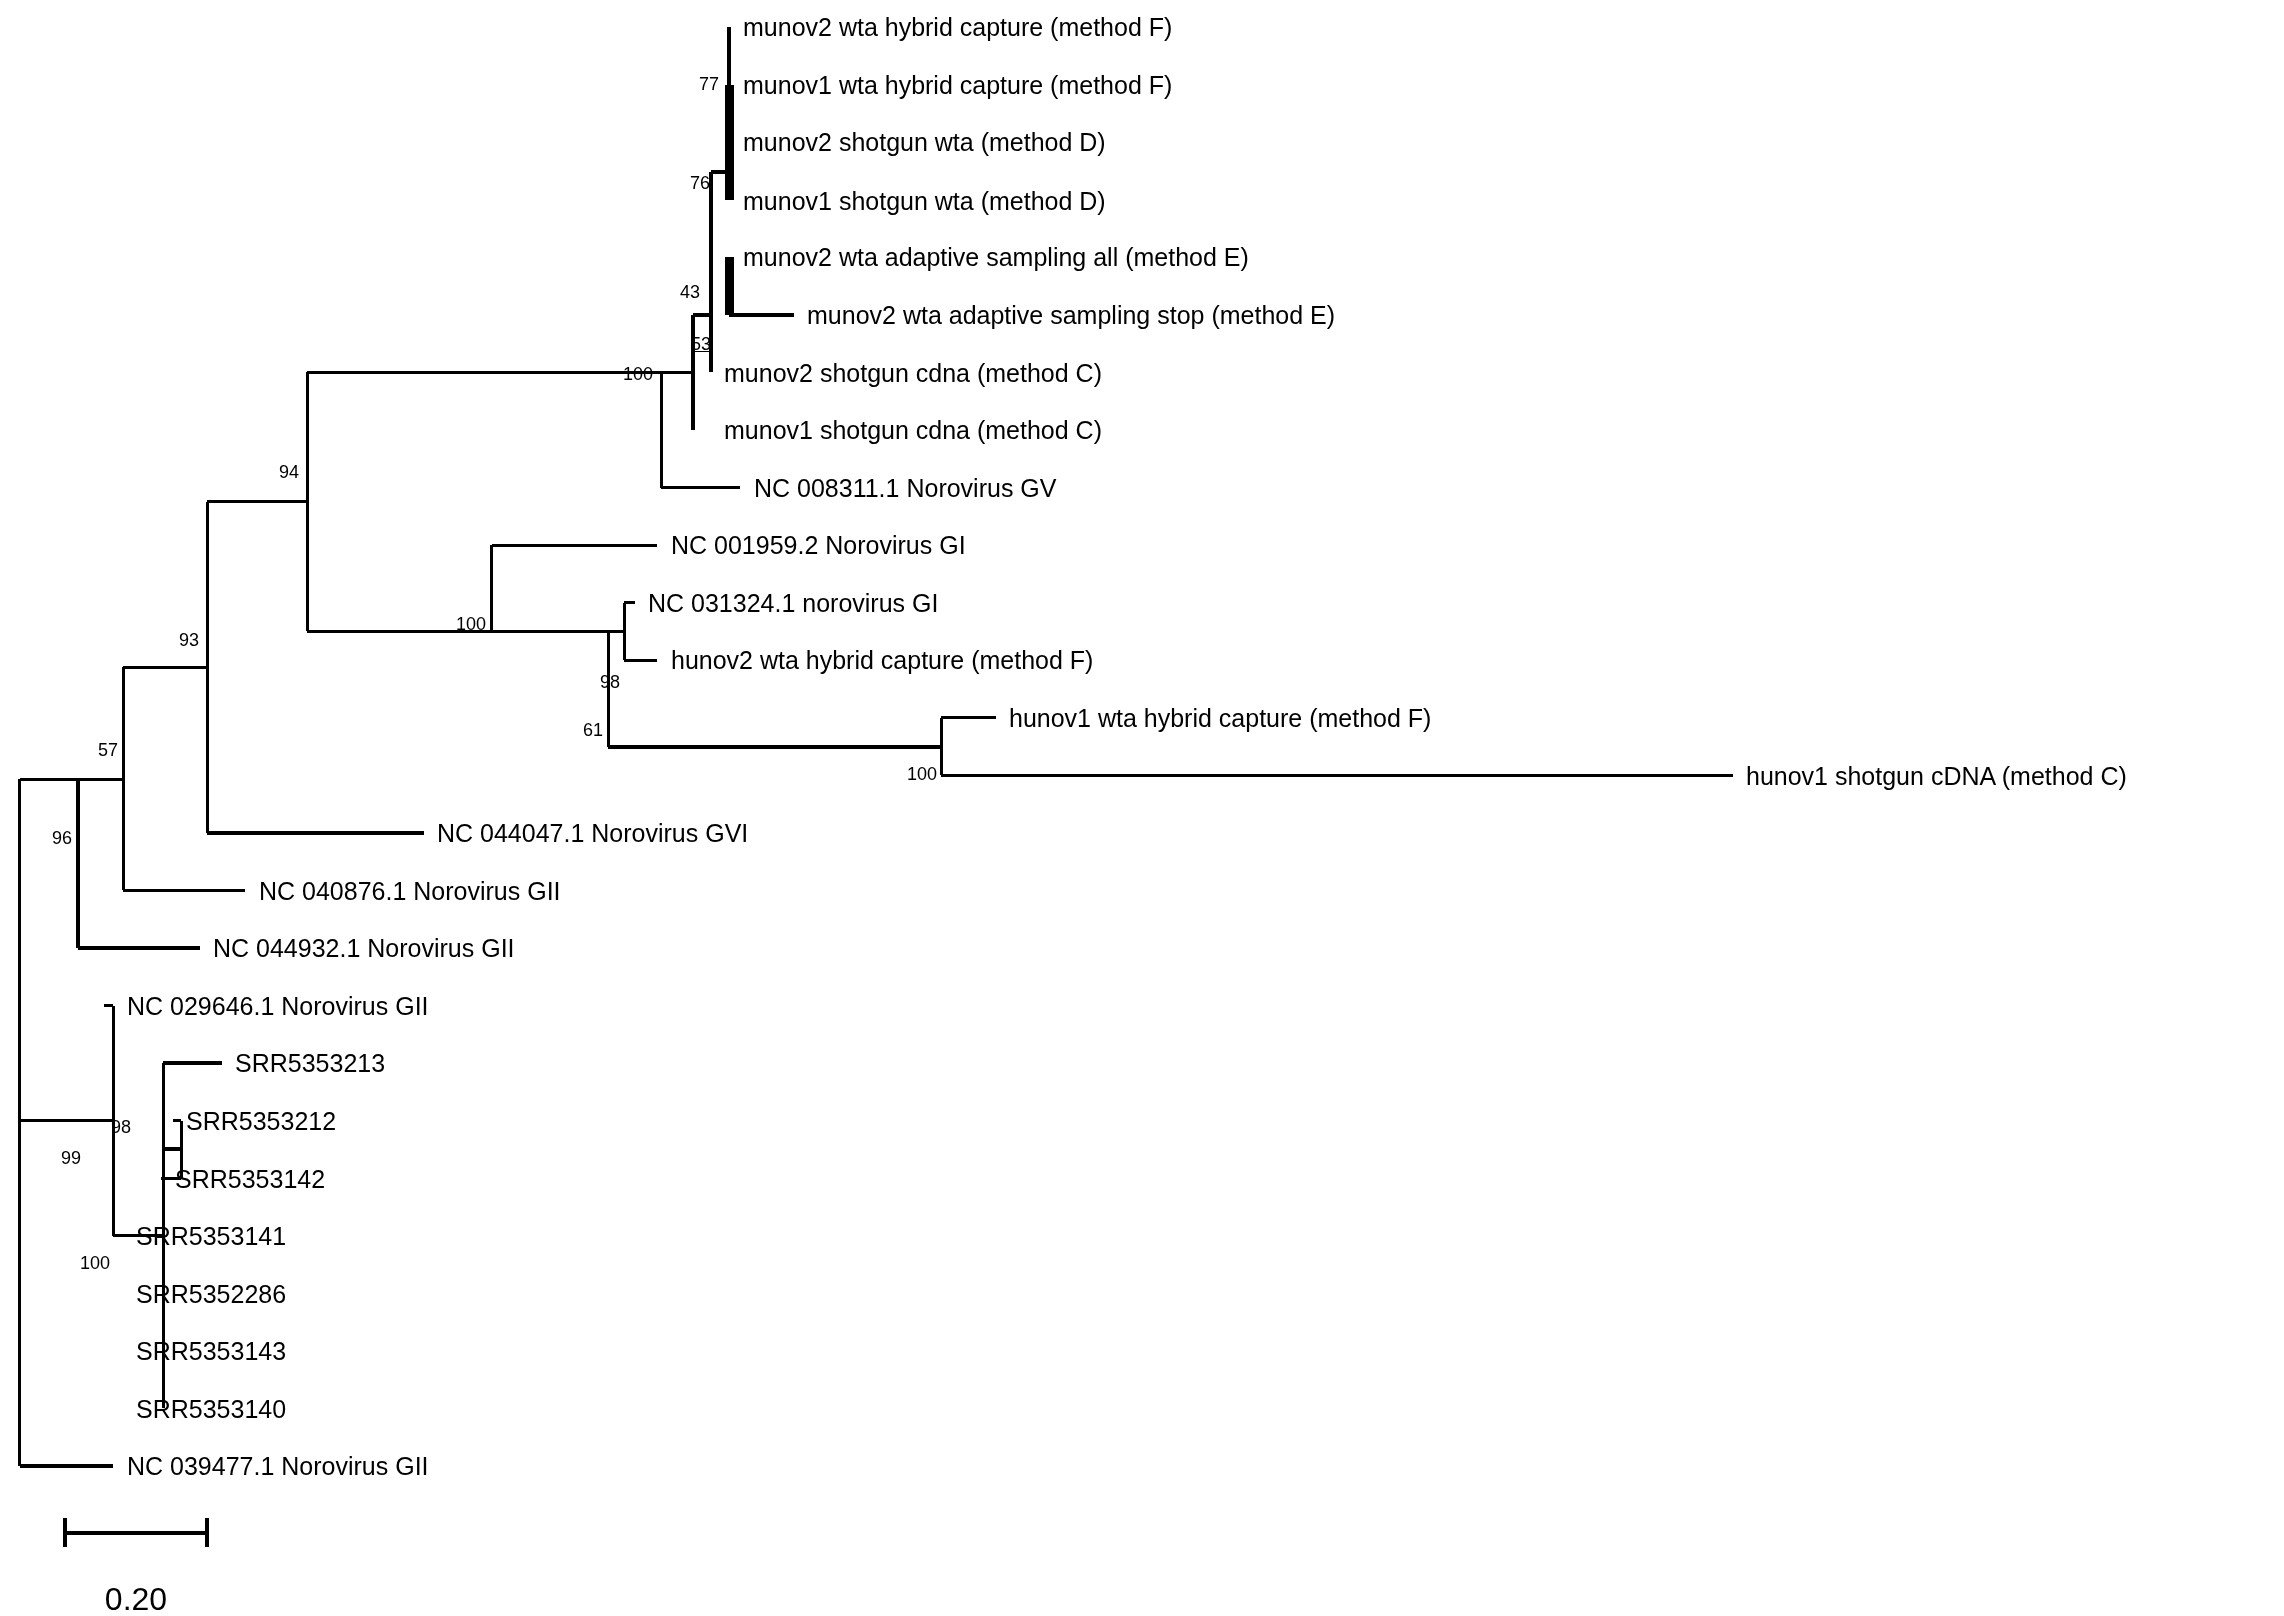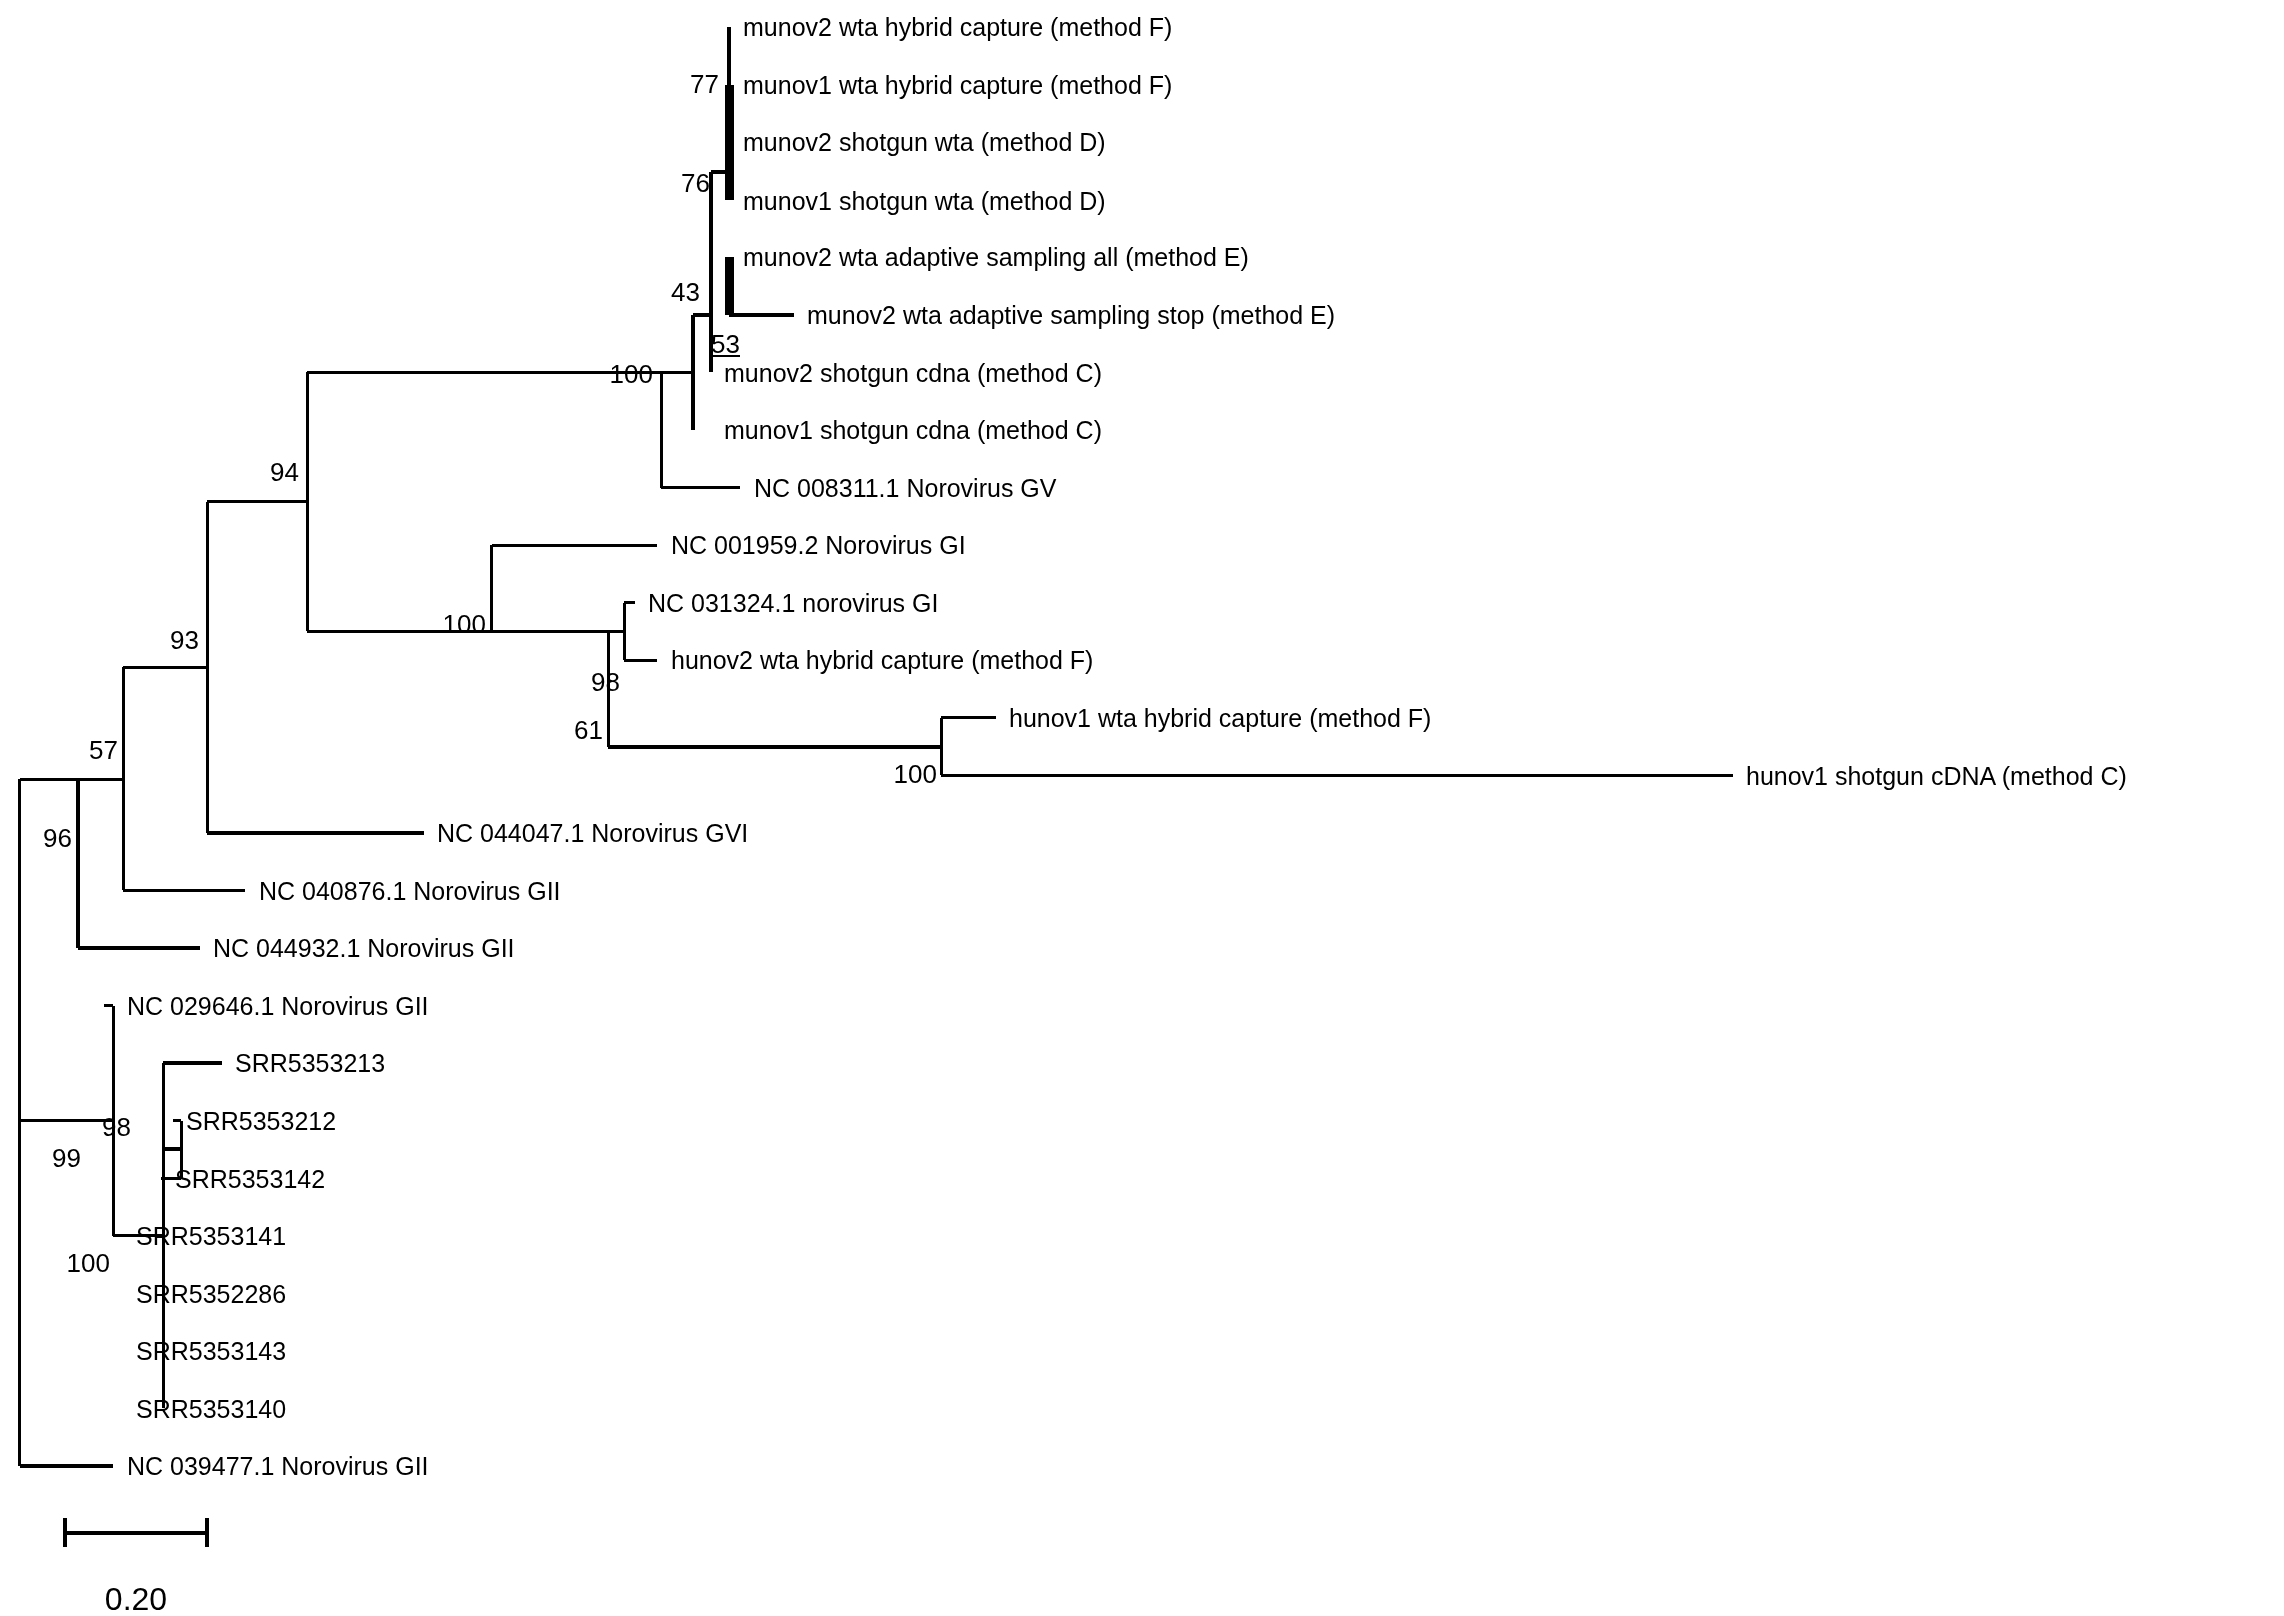--- a/index.html
+++ b/index.html
@@ -28,21 +28,21 @@
     font-family: Liberation Sans, sans-serif;
     font-size: 25px;
     color: #000000;
     white-space: nowrap;
     line-height: 1;
     transform: translateY(-50%);
   }
   .support-label {
     position: absolute;
     font-family: "Liberation Sans", sans-serif;
-    font-size: 26px;
+    font-size: 18px;
     color: #000000;
     white-space: nowrap;
     line-height: 1;
     transform: translate(-100%, -50%);
   }
   .scale-caption {
     position: absolute;
     font-family: "Liberation Sans", sans-serif;
     font-size: 32px;
     color: #000000;
@@ -185,21 +185,21 @@
   <div class="leaf-label" style="left:175px; top:1179px;">SRR5353142</div>
   <div class="leaf-label" style="left:136px; top:1236px;">SRR5353141</div>
   <div class="leaf-label" style="left:136px; top:1294px;">SRR5352286</div>
   <div class="leaf-label" style="left:136px; top:1351px;">SRR5353143</div>
   <div class="leaf-label" style="left:136px; top:1409px;">SRR5353140</div>
   <div class="leaf-label" style="left:127px; top:1466px;">NC 039477.1 Norovirus GII</div>
 
   <div class="support-label" style="left:719px; top:84px;">77</div>
   <div class="support-label" style="left:710px; top:183px;">76</div>
   <div class="support-label" style="left:700px; top:292px;">43</div>
-  <div class="support-label" style="left:740px; top:344px;text-decoration:underline;">53</div>
+  <div class="support-label" style="left:711px; top:344px;text-decoration:underline;">53</div>
   <div class="support-label" style="left:653px; top:374px;">100</div>
   <div class="support-label" style="left:299px; top:472px;">94</div>
   <div class="support-label" style="left:486px; top:624px;">100</div>
   <div class="support-label" style="left:620px; top:682px;">98</div>
   <div class="support-label" style="left:603px; top:730px;">61</div>
   <div class="support-label" style="left:937px; top:774px;">100</div>
   <div class="support-label" style="left:199px; top:640px;">93</div>
   <div class="support-label" style="left:118px; top:750px;">57</div>
   <div class="support-label" style="left:72px; top:838px;">96</div>
   <div class="support-label" style="left:131px; top:1127px;">98</div>

